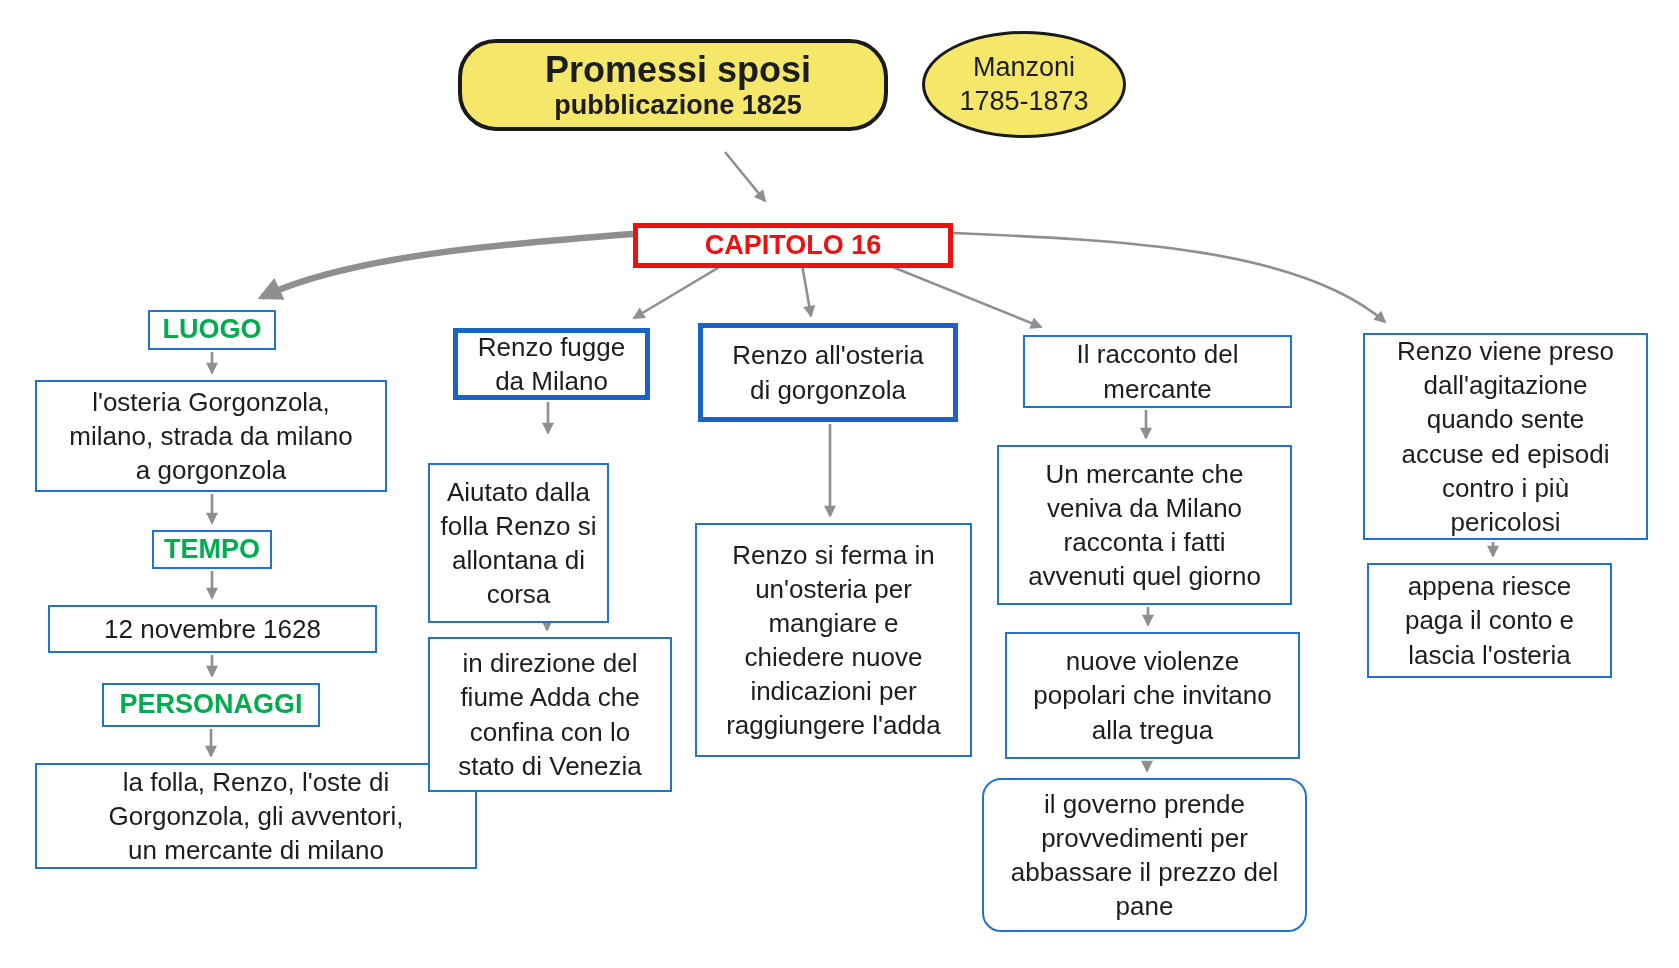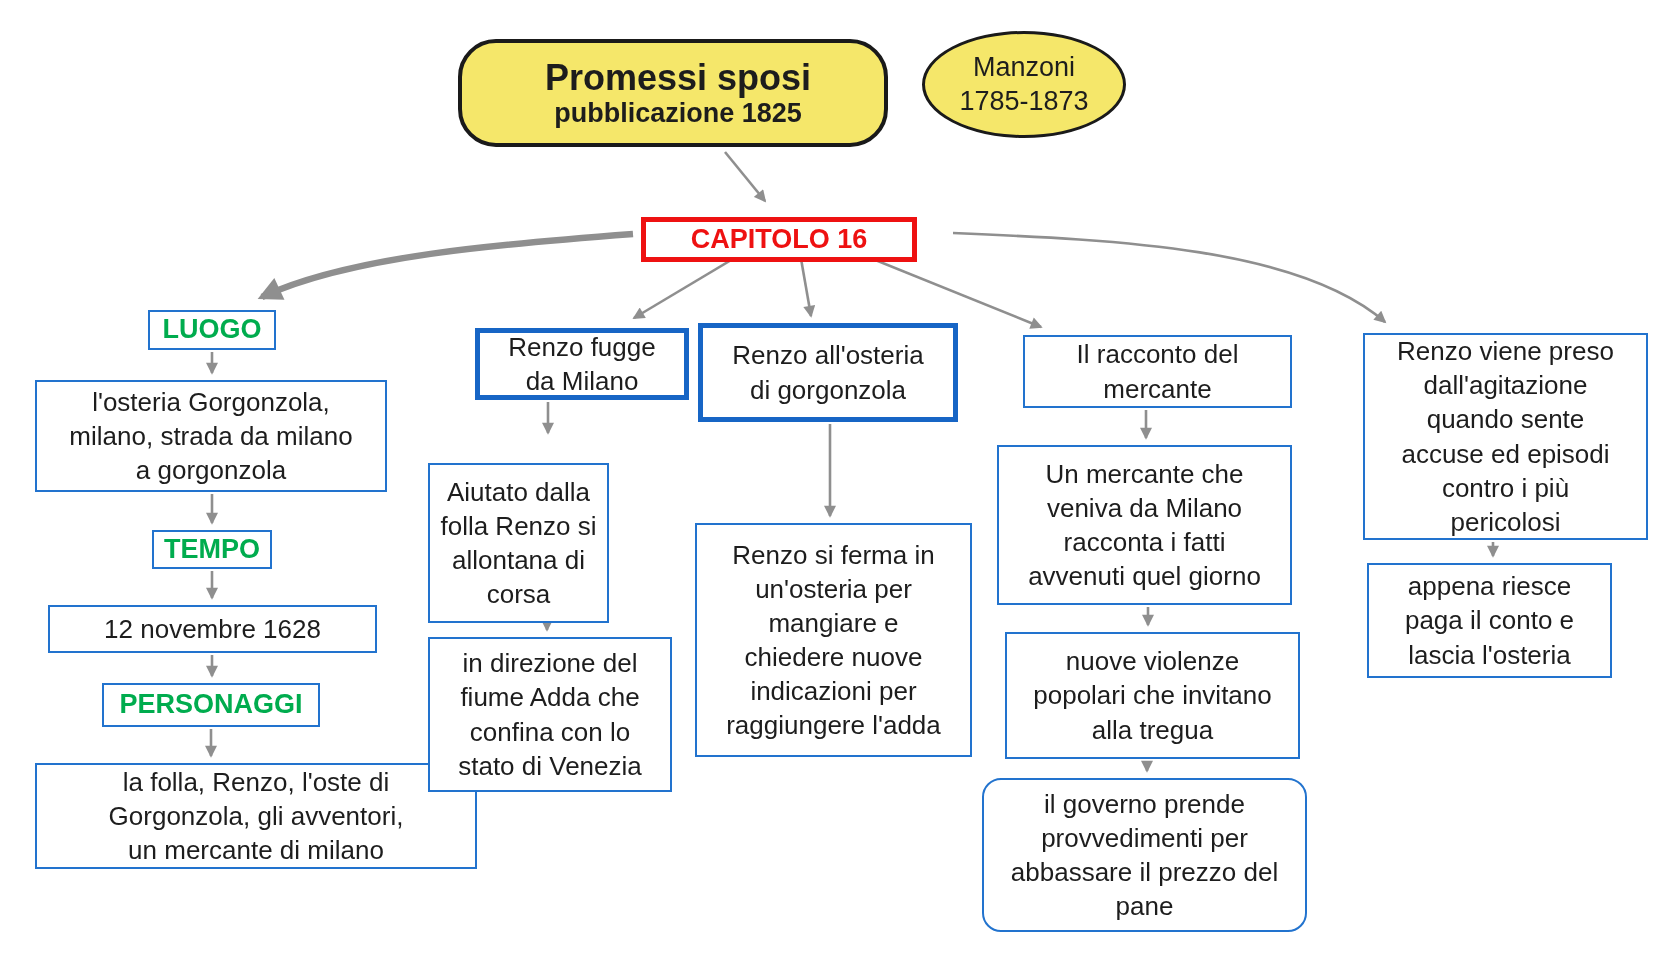--- a/index.html
+++ b/index.html
@@ -32,30 +32,30 @@
   }
   .node.strong{border-width:5px;border-color:var(--border-blue-strong);}
   .node.green-label{color:var(--text-green);font-weight:bold;font-size:27px;white-space:nowrap;}
   .node.yellow{background:var(--node-yellow);border:4px solid var(--border-black);}
   .node.chapter{border:5px solid var(--border-red);color:var(--text-red);font-weight:bold;font-size:27px;}
   .root-title{font-weight:bold;font-size:36px;line-height:1.15;}
   .root-subtitle{font-weight:bold;font-size:27px;line-height:1.15;}
   .author-line{font-size:27px;line-height:1.25;}
 
   
-  #n-root{left:458px;top:39px;width:430px;height:108px;border-radius:38px;padding-left:16px;}
+  #n-root{left:458px;top:39px;width:430px;height:92px;border-radius:38px;padding-left:16px;}
   #n-author{left:922px;top:31px;width:204px;height:107px;border-radius:50%;border-width:3.5px;}
-  #n-chapter{left:633px;top:217px;width:276px;height:45px;margin-left:8px;}
+  #n-chapter{left:633px;top:223px;width:320px;height:45px;}
   #n-luogo{left:148px;top:310px;width:128px;height:40px;}
   #n-luogo-detail{left:35px;top:380px;width:352px;height:112px;}
   #n-tempo{left:152px;top:530px;width:120px;height:39px;}
   #n-tempo-detail{left:48px;top:605px;width:329px;height:48px;}
   #n-personaggi{left:102px;top:683px;width:218px;height:44px;}
   #n-personaggi-detail{left:35px;top:763px;width:442px;height:106px;}
-  #n-fugge{left:453px;top:328px;width:214px;height:72px;margin-left:22px;}
+  #n-fugge{left:453px;top:328px;width:197px;height:72px;}
   #n-fugge-1{left:428px;top:463px;width:181px;height:160px;}
   #n-fugge-2{left:428px;top:637px;width:244px;height:155px;}
   #n-osteria{left:698px;top:323px;width:260px;height:99px;}
   #n-osteria-1{left:695px;top:523px;width:277px;height:234px;}
   #n-racconto{left:1023px;top:335px;width:269px;height:73px;}
   #n-racconto-1{left:997px;top:445px;width:295px;height:160px;}
   #n-racconto-2{left:1005px;top:632px;width:295px;height:127px;}
   #n-racconto-3{left:982px;top:778px;width:325px;height:154px;border-radius:19px;}
   #n-agitazione{left:1363px;top:333px;width:285px;height:207px;}
   #n-agitazione-1{left:1367px;top:563px;width:245px;height:115px;}

